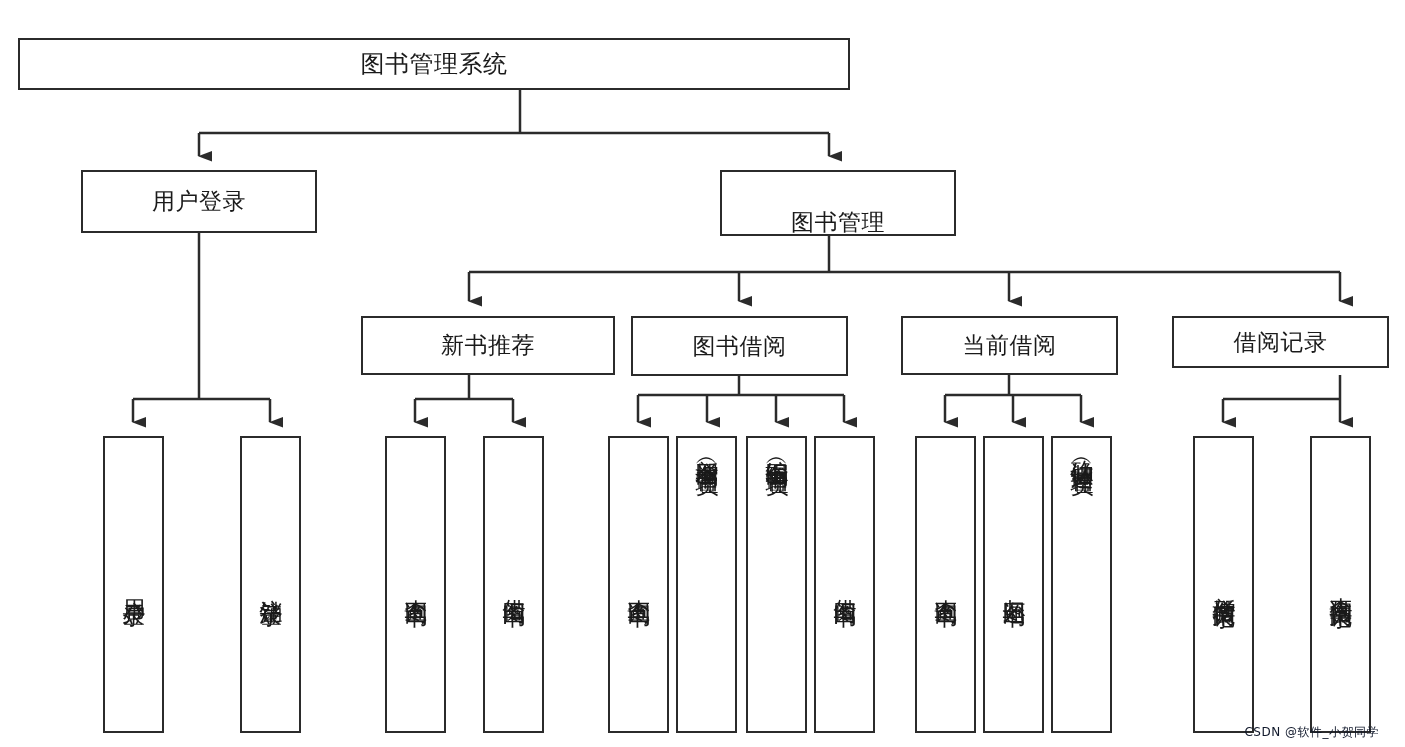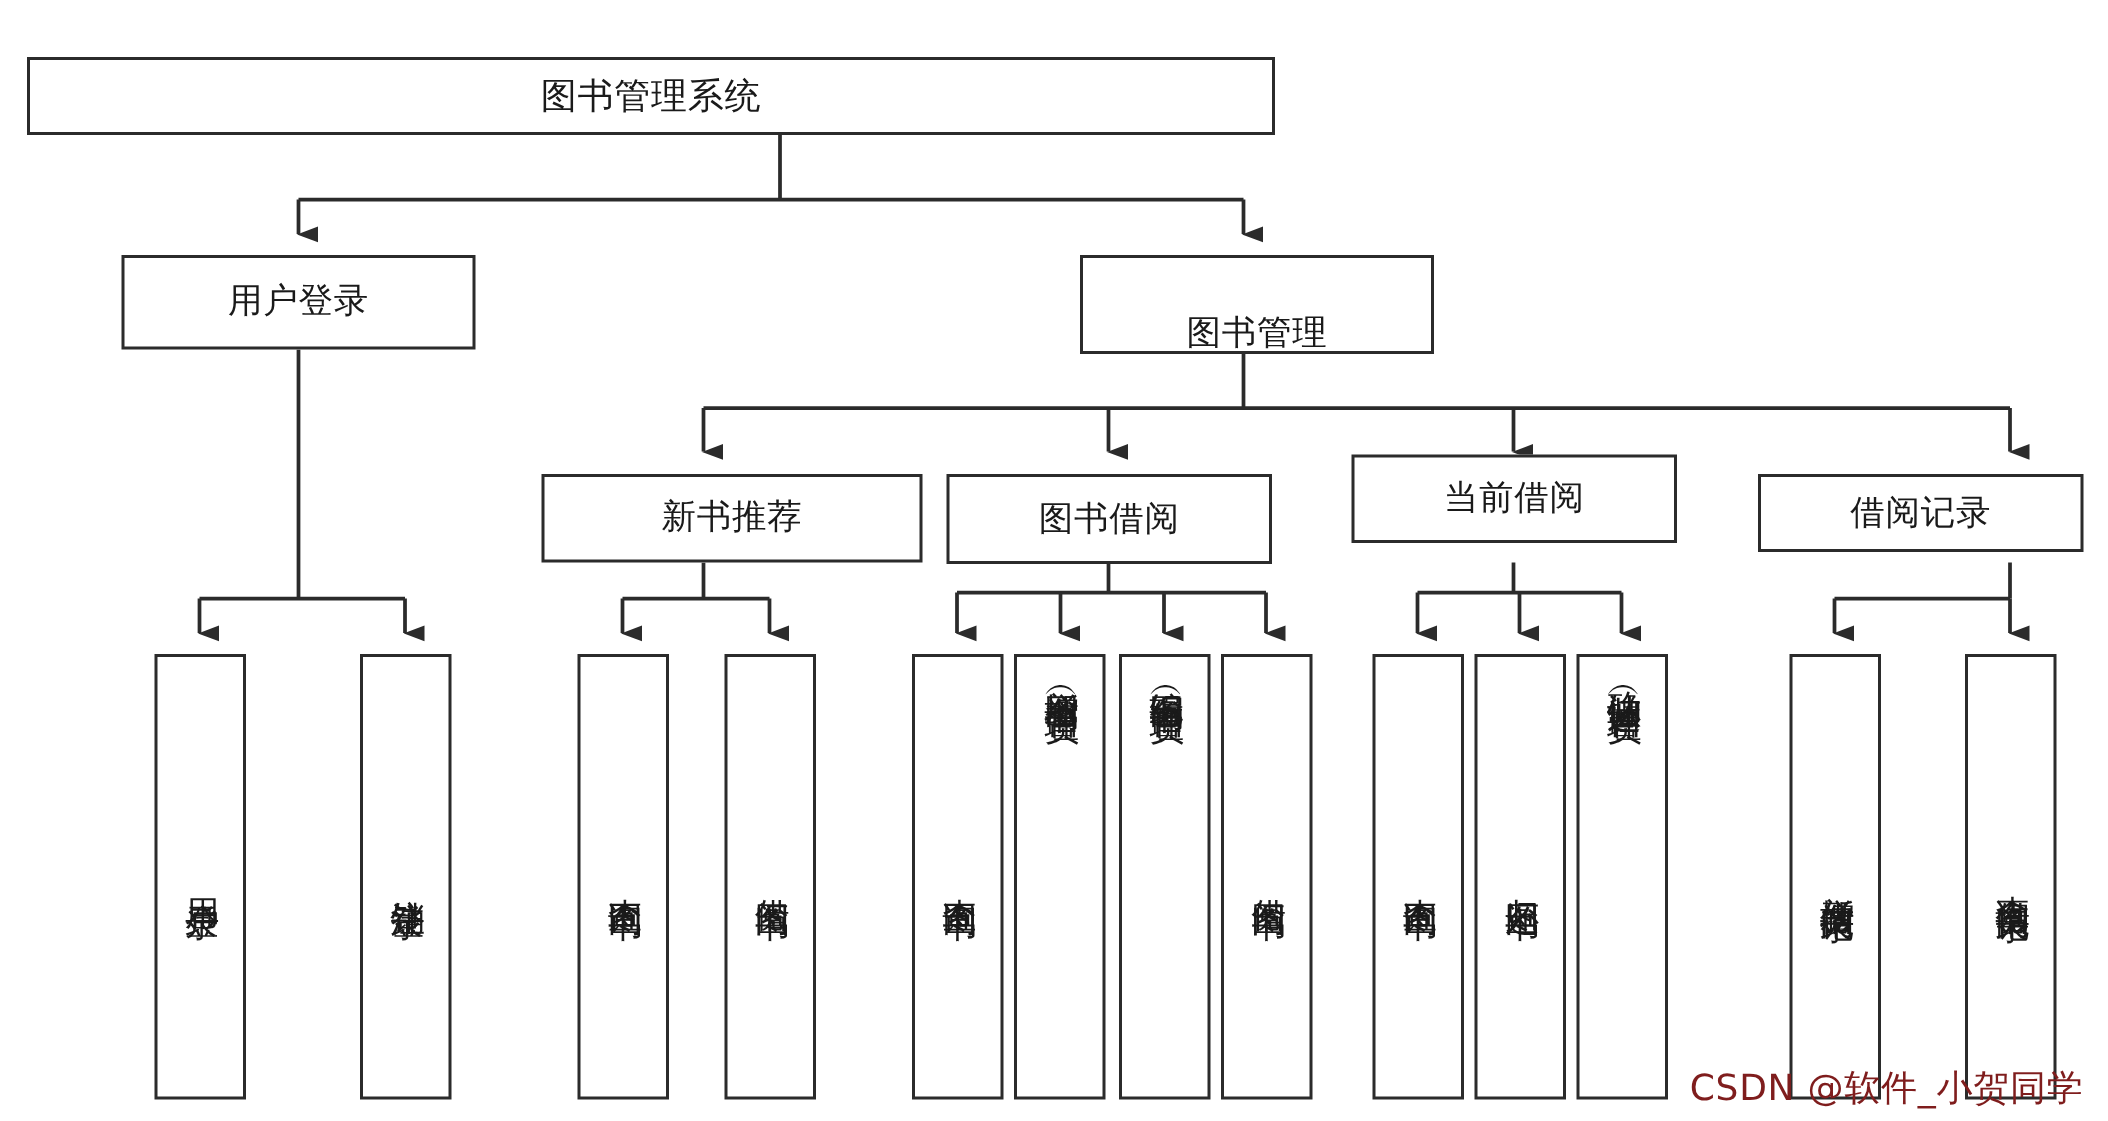--- a/index.html
+++ b/index.html
@@ -63,24 +63,24 @@
     line-height: 1.12;
     letter-spacing: 2px;
     white-space: nowrap;
   }
   
   .node.vert.tall-text {
     align-items: flex-start;
   }
   .watermark {
     position: absolute;
-    right: 16px;
+    right: 26px;
     bottom: 6px;
-    font-size: 24px;
-    color: #7f1d1d;
+    font-size: 12px;
+    color: #0f172a;
     white-space: nowrap;
     letter-spacing: 0.5px;
   }
 </style>
 </head>
 <body>
 
 <div id="canvas">
 
   <svg id="edges" viewBox="0 0 1405 747" xmlns="http://www.w3.org/2000/svg">
@@ -145,21 +145,21 @@
   <div class="node horiz" style="left:720px; top:170px; width:236px; height:66px;align-items:flex-end;">
     <span class="label">图书管理</span>
   </div>
 
   <div class="node horiz" style="left:361px; top:316px; width:254px; height:59px;">
     <span class="label">新书推荐</span>
   </div>
   <div class="node horiz" style="left:631px; top:316px; width:217px; height:60px;">
     <span class="label">图书借阅</span>
   </div>
-  <div class="node horiz" style="left:901px; top:303px; width:217px; height:59px;">
+  <div class="node horiz" style="left:901px; top:316px; width:217px; height:59px;">
     <span class="label">当前借阅</span>
   </div>
   <div class="node horiz" style="left:1172px; top:316px; width:217px; height:52px;">
     <span class="label">借阅记录</span>
   </div>
 
   <div class="node vert" style="left:103px; top:436px; width:61px; height:297px;">
     <span class="label">用户登录</span>
   </div>
   <div class="node vert" style="left:240px; top:436px; width:61px; height:297px;">

